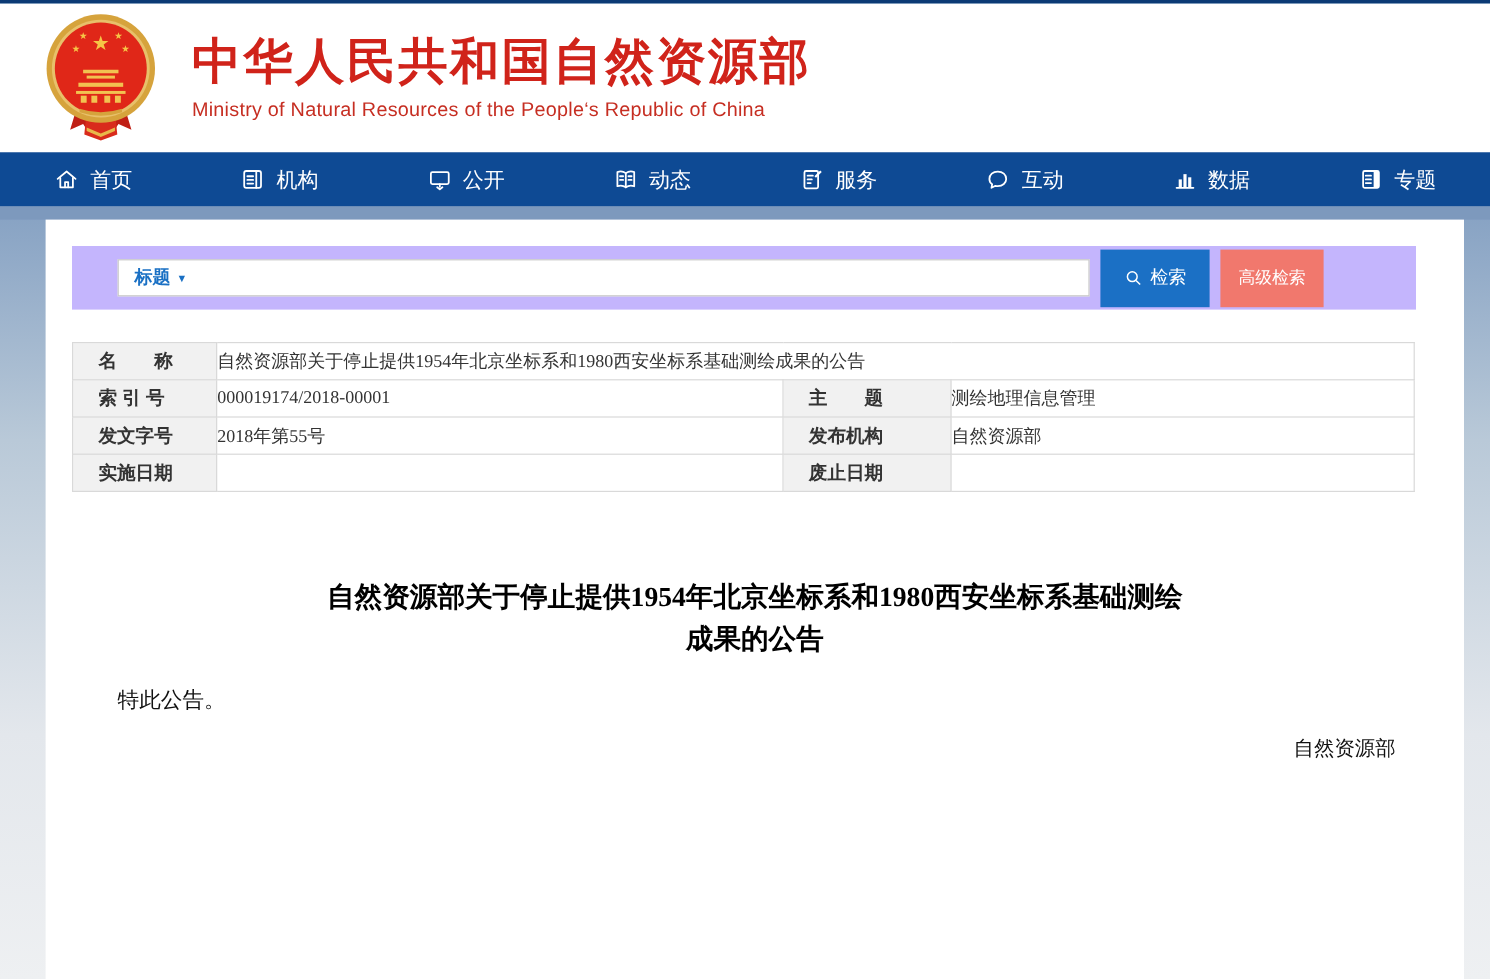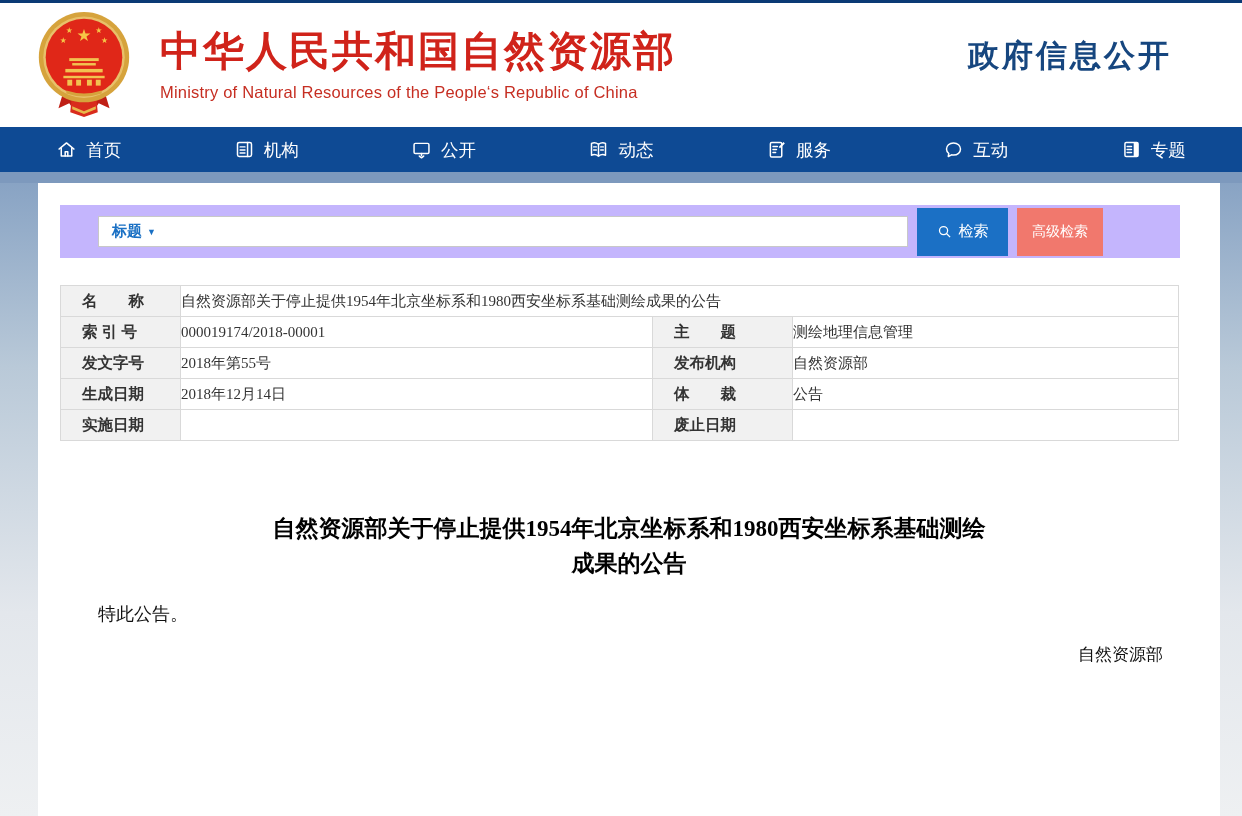--- a/index.html
+++ b/index.html
@@ -72,21 +72,20 @@
     <rect x="33" y="71" width="5" height="6" fill="#f2c250"></rect>
     <rect x="42" y="71" width="5" height="6" fill="#f2c250"></rect>
     <rect x="53" y="71" width="5" height="6" fill="#f2c250"></rect>
     <rect x="62" y="71" width="5" height="6" fill="#f2c250"></rect>
     <path d="M32 82 Q50 88 68 82 L68 85 Q50 91 32 85 Z" fill="#d6a33c"></path>
   </svg>
   <div class="title-block">
     <div class="site-title">中华人民共和国自然资源部</div>
     <div class="site-subtitle">Ministry of Natural Resources of the People‘s Republic of China</div>
   </div>
-  <div class="header-right">政府信息公开</div>
 </div>
 
 <div class="nav">
   <div class="nav-item">
     <svg viewBox="0 0 24 24">
         <path d="M3.5 11.5 L12 4.5 L20.5 11.5"></path>
         <path d="M6 10.5 V19.5 H18 V10.5"></path>
         <path d="M10.5 19.5 V14.5 H13.5 V19.5"></path>
       </svg>
     <span>首页</span>
@@ -128,20 +127,29 @@
         <line x1="8" y1="15.5" x2="11" y2="15.5"></line>
         <path d="M14.5 9 L20 3.5 L21.5 5 L16 10.5 Z" fill="#fff" stroke="none"></path>
       </svg>
     <span>服务</span>
   </div>
   <div class="nav-item">
     <svg viewBox="0 0 24 24">
         <path d="M12 4.5 C7.3 4.5 4 7.6 4 11.5 C4 13.6 5 15.4 6.6 16.6 L6 20 L9.8 18.1 C10.5 18.3 11.2 18.4 12 18.4 C16.7 18.4 20 15.4 20 11.5 C20 7.6 16.7 4.5 12 4.5 Z"></path>
       </svg>
     <span>互动</span>
+  </div>
+  <div class="nav-item">
+    <svg viewBox="0 0 24 24">
+        <line x1="4" y1="20" x2="20" y2="20"></line>
+        <rect x="6" y="12" width="3" height="8" fill="#fff" stroke="none"></rect>
+        <rect x="10.5" y="7" width="3" height="13" fill="#fff" stroke="none"></rect>
+        <rect x="15" y="10" width="3" height="10" fill="#fff" stroke="none"></rect>
+      </svg>
+    <span>数据</span>
   </div>
   <div class="nav-item">
     <svg viewBox="0 0 24 24">
         <rect x="4.5" y="4" width="15" height="16" rx="1.5"></rect>
         <rect x="14.5" y="4" width="5" height="16" fill="#fff" stroke="none"></rect>
         <line x1="7" y1="8.5" x2="12" y2="8.5"></line>
         <line x1="7" y1="12" x2="12" y2="12"></line>
         <line x1="7" y1="15.5" x2="12" y2="15.5"></line>
       </svg>
     <span>专题</span>
@@ -187,26 +195,20 @@
       <td class="m-label">主　　题</td>
       <td class="m-value">测绘地理信息管理</td>
     </tr>
     <tr>
       <td class="m-label">发文字号</td>
       <td class="m-value">2018年第55号</td>
       <td class="m-label">发布机构</td>
       <td class="m-value">自然资源部</td>
     </tr>
     <tr>
-      <td class="m-label">生成日期</td>
-      <td class="m-value">2018年12月14日</td>
-      <td class="m-label">体　　裁</td>
-      <td class="m-value">公告</td>
-    </tr>
-    <tr>
       <td class="m-label">实施日期</td>
       <td class="m-value"></td>
       <td class="m-label">废止日期</td>
       <td class="m-value"></td>
     </tr>
   </tbody>
     </table>
 
   <div class="doc-title">
     <div>自然资源部关于停止提供1954年北京坐标系和1980西安坐标系基础测绘</div>

